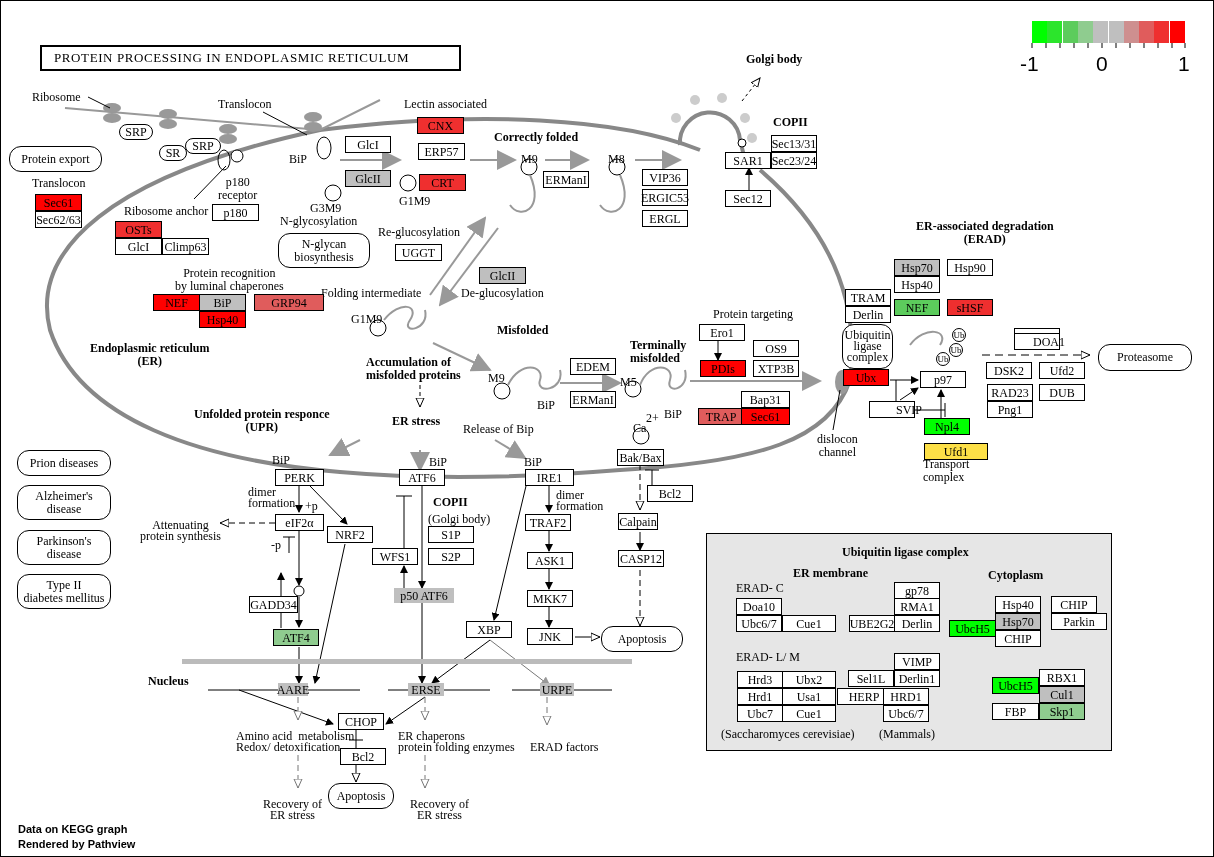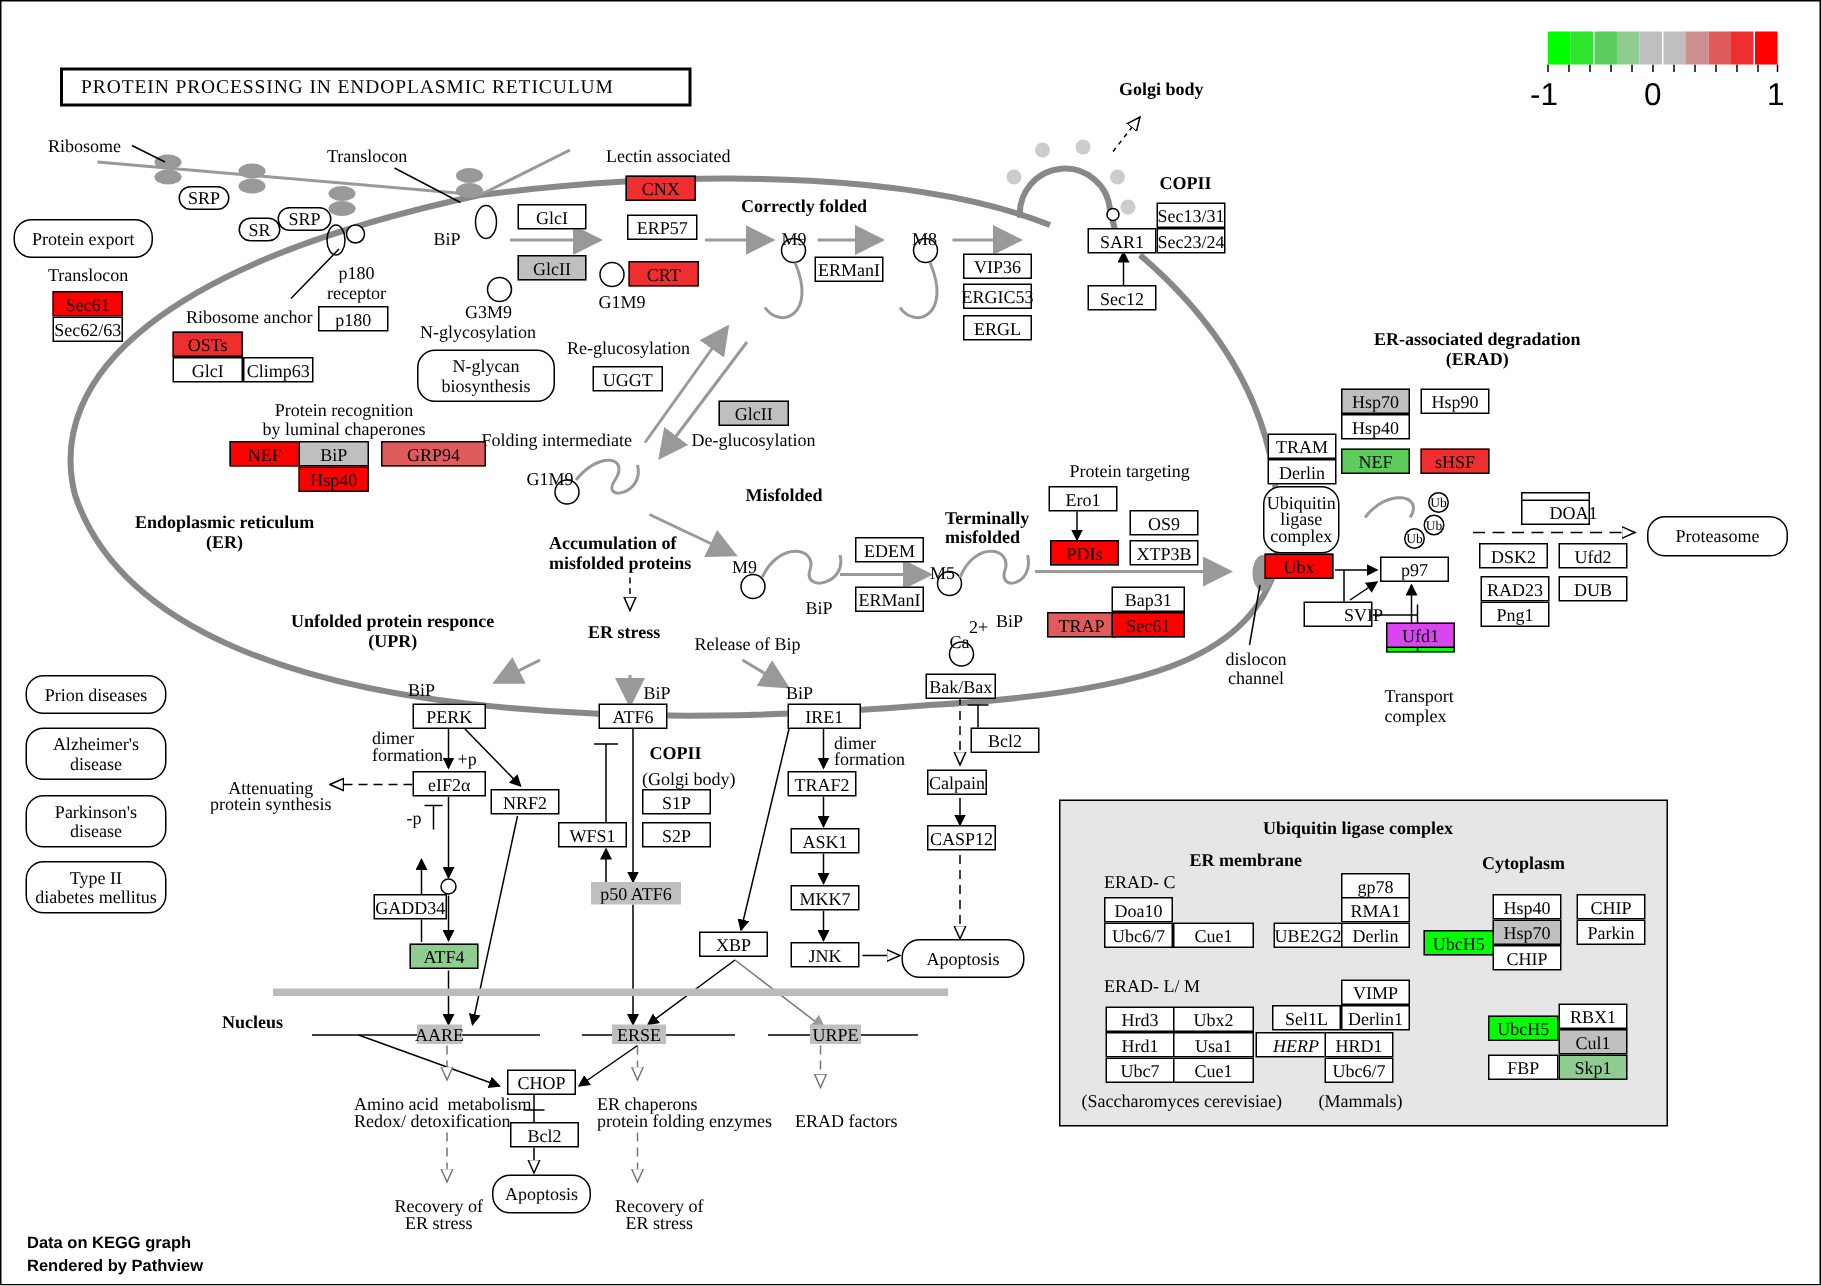--- a/index.html
+++ b/index.html
@@ -339,21 +339,21 @@
     <div class="node" style="left: 845px; top: 306px; width: 46px; height: 17px; background: rgb(255, 255, 255);">Derlin</div>
     <div class="node" style="left: 894px; top: 259px; width: 46px; height: 17px; background: rgb(191, 191, 191);">Hsp70</div>
     <div class="node" style="left: 894px; top: 276px; width: 46px; height: 17px; background: rgb(255, 255, 255);">Hsp40</div>
     <div class="node" style="left: 947px; top: 259px; width: 46px; height: 17px; background: rgb(255, 255, 255);">Hsp90</div>
     <div class="node" style="left: 894px; top: 299px; width: 46px; height: 17px; background: rgb(92, 204, 92);">NEF</div>
     <div class="node" style="left: 947px; top: 299px; width: 46px; height: 17px; background: rgb(239, 47, 47);">sHSF</div>
     <div class="node" style="left: 843px; top: 369px; width: 46px; height: 17px; background: rgb(255, 0, 0);">Ubx</div>
     <div class="node" style="left: 920px; top: 371px; width: 46px; height: 17px; background: rgb(255, 255, 255);">p97</div>
     <div class="node" style="left: 869px; top: 401px; width: 46px; height: 17px; background: rgb(255, 255, 255); padding-left: 34px;">SVIP</div>
     <div class="node" style="left: 924px; top: 418px; width: 46px; height: 17px; background: rgb(0, 255, 0);">Npl4</div>
-    <div class="node" style="left: 924px; top: 415px; width: 46px; height: 17px; background: #d946ef;">Ufd1</div>
+    <div class="node" style="left: 924px; top: 443px; width: 64px; height: 17px; background: #fde047;">Ufd1</div>
     <div class="node" style="left: 1014px; top: 316px; width: 46px; height: 17px; background: rgb(255, 255, 255); margin-top: 12px;">Otu1</div>
     <div class="node" style="left: 1014px; top: 333px; width: 46px; height: 17px; background: rgb(255, 255, 255); padding-left: 24px;">DOA1</div>
     <div class="node" style="left: 986px; top: 362px; width: 46px; height: 17px; background: rgb(255, 255, 255);">DSK2</div>
     <div class="node" style="left: 1039px; top: 362px; width: 46px; height: 17px; background: rgb(255, 255, 255);">Ufd2</div>
     <div class="node" style="left: 987px; top: 384px; width: 46px; height: 17px; background: rgb(255, 255, 255);">RAD23</div>
     <div class="node" style="left: 1039px; top: 384px; width: 46px; height: 17px; background: rgb(255, 255, 255);">DUB</div>
     <div class="node" style="left: 987px; top: 401px; width: 46px; height: 17px; background: rgb(255, 255, 255);">Png1</div>
     <div class="node" style="left: 275px; top: 469px; width: 49px; height: 17px; background: rgb(255, 255, 255);">PERK</div>
     <div class="node" style="left: 275px; top: 514px; width: 49px; height: 17px; background: rgb(255, 255, 255);">eIF2α</div>
     <div class="node" style="left: 327px; top: 526px; width: 46px; height: 17px; background: rgb(255, 255, 255);">NRF2</div>
@@ -396,29 +396,29 @@
       <div class="node" style="left: 187px; top: 81px; width: 46px; height: 17px; background: rgb(255, 255, 255);">Derlin</div>
       <div class="node" style="left: 30px; top: 137px; width: 46px; height: 17px; background: rgb(255, 255, 255);">Hrd3</div>
       <div class="node" style="left: 75px; top: 137px; width: 54px; height: 17px; background: rgb(255, 255, 255);">Ubx2</div>
       <div class="node" style="left: 30px; top: 154px; width: 46px; height: 17px; background: rgb(255, 255, 255);">Hrd1</div>
       <div class="node" style="left: 75px; top: 154px; width: 54px; height: 17px; background: rgb(255, 255, 255);">Usa1</div>
       <div class="node" style="left: 30px; top: 171px; width: 46px; height: 17px; background: rgb(255, 255, 255);">Ubc7</div>
       <div class="node" style="left: 75px; top: 171px; width: 54px; height: 17px; background: rgb(255, 255, 255);">Cue1</div>
       <div class="node" style="left: 187px; top: 119px; width: 46px; height: 17px; background: rgb(255, 255, 255);">VIMP</div>
       <div class="node" style="left: 141px; top: 136px; width: 46px; height: 17px; background: rgb(255, 255, 255);">Sel1L</div>
       <div class="node" style="left: 187px; top: 136px; width: 46px; height: 17px; background: rgb(255, 255, 255);">Derlin1</div>
-      <div class="node" style="left: 130px; top: 154px; width: 54px; height: 17px; background: rgb(255, 255, 255); font-style: italic;">HERP</div>
+      <div class="node" style="left: 130px; top: 154px; width: 54px; height: 17px; background: rgb(255, 255, 255);">HERP</div>
       <div class="node" style="left: 176px; top: 154px; width: 46px; height: 17px; background: rgb(255, 255, 255);">HRD1</div>
       <div class="node" style="left: 176px; top: 171px; width: 46px; height: 17px; background: rgb(255, 255, 255);">Ubc6/7</div>
       <div class="node" style="left: 288px; top: 62px; width: 46px; height: 17px; background: rgb(255, 255, 255);">Hsp40</div>
       <div class="node" style="left: 288px; top: 79px; width: 46px; height: 17px; background: rgb(191, 191, 191);">Hsp70</div>
       <div class="node" style="left: 288px; top: 96px; width: 46px; height: 17px; background: rgb(255, 255, 255);">CHIP</div>
       <div class="node" style="left: 242px; top: 86px; width: 47px; height: 17px; background: rgb(0, 255, 0);">UbcH5</div>
       <div class="node" style="left: 344px; top: 62px; width: 46px; height: 17px; background: rgb(255, 255, 255);">CHIP</div>
-      <div class="node" style="left: 344px; top: 79px; width: 46px; height: 17px; background: rgb(255, 255, 255);">Parkin</div>
+      <div class="node" style="left: 344px; top: 79px; width: 56px; height: 17px; background: rgb(255, 255, 255);">Parkin</div>
       <div class="node" style="left: 332px; top: 135px; width: 46px; height: 17px; background: rgb(255, 255, 255);">RBX1</div>
       <div class="node" style="left: 332px; top: 152px; width: 46px; height: 17px; background: rgb(191, 191, 191);">Cul1</div>
       <div class="node" style="left: 332px; top: 169px; width: 46px; height: 17px; background: rgb(143, 204, 143);">Skp1</div>
       <div class="node" style="left: 285px; top: 143px; width: 47px; height: 17px; background: rgb(0, 255, 0);">UbcH5</div>
       <div class="node" style="left: 285px; top: 169px; width: 47px; height: 17px; background: rgb(255, 255, 255);">FBP</div>
     </div>
 </div>
 
 <div class="footer" style="top:823px">Data on KEGG graph</div>
 <div class="footer" style="top:838px">Rendered by Pathview</div>

